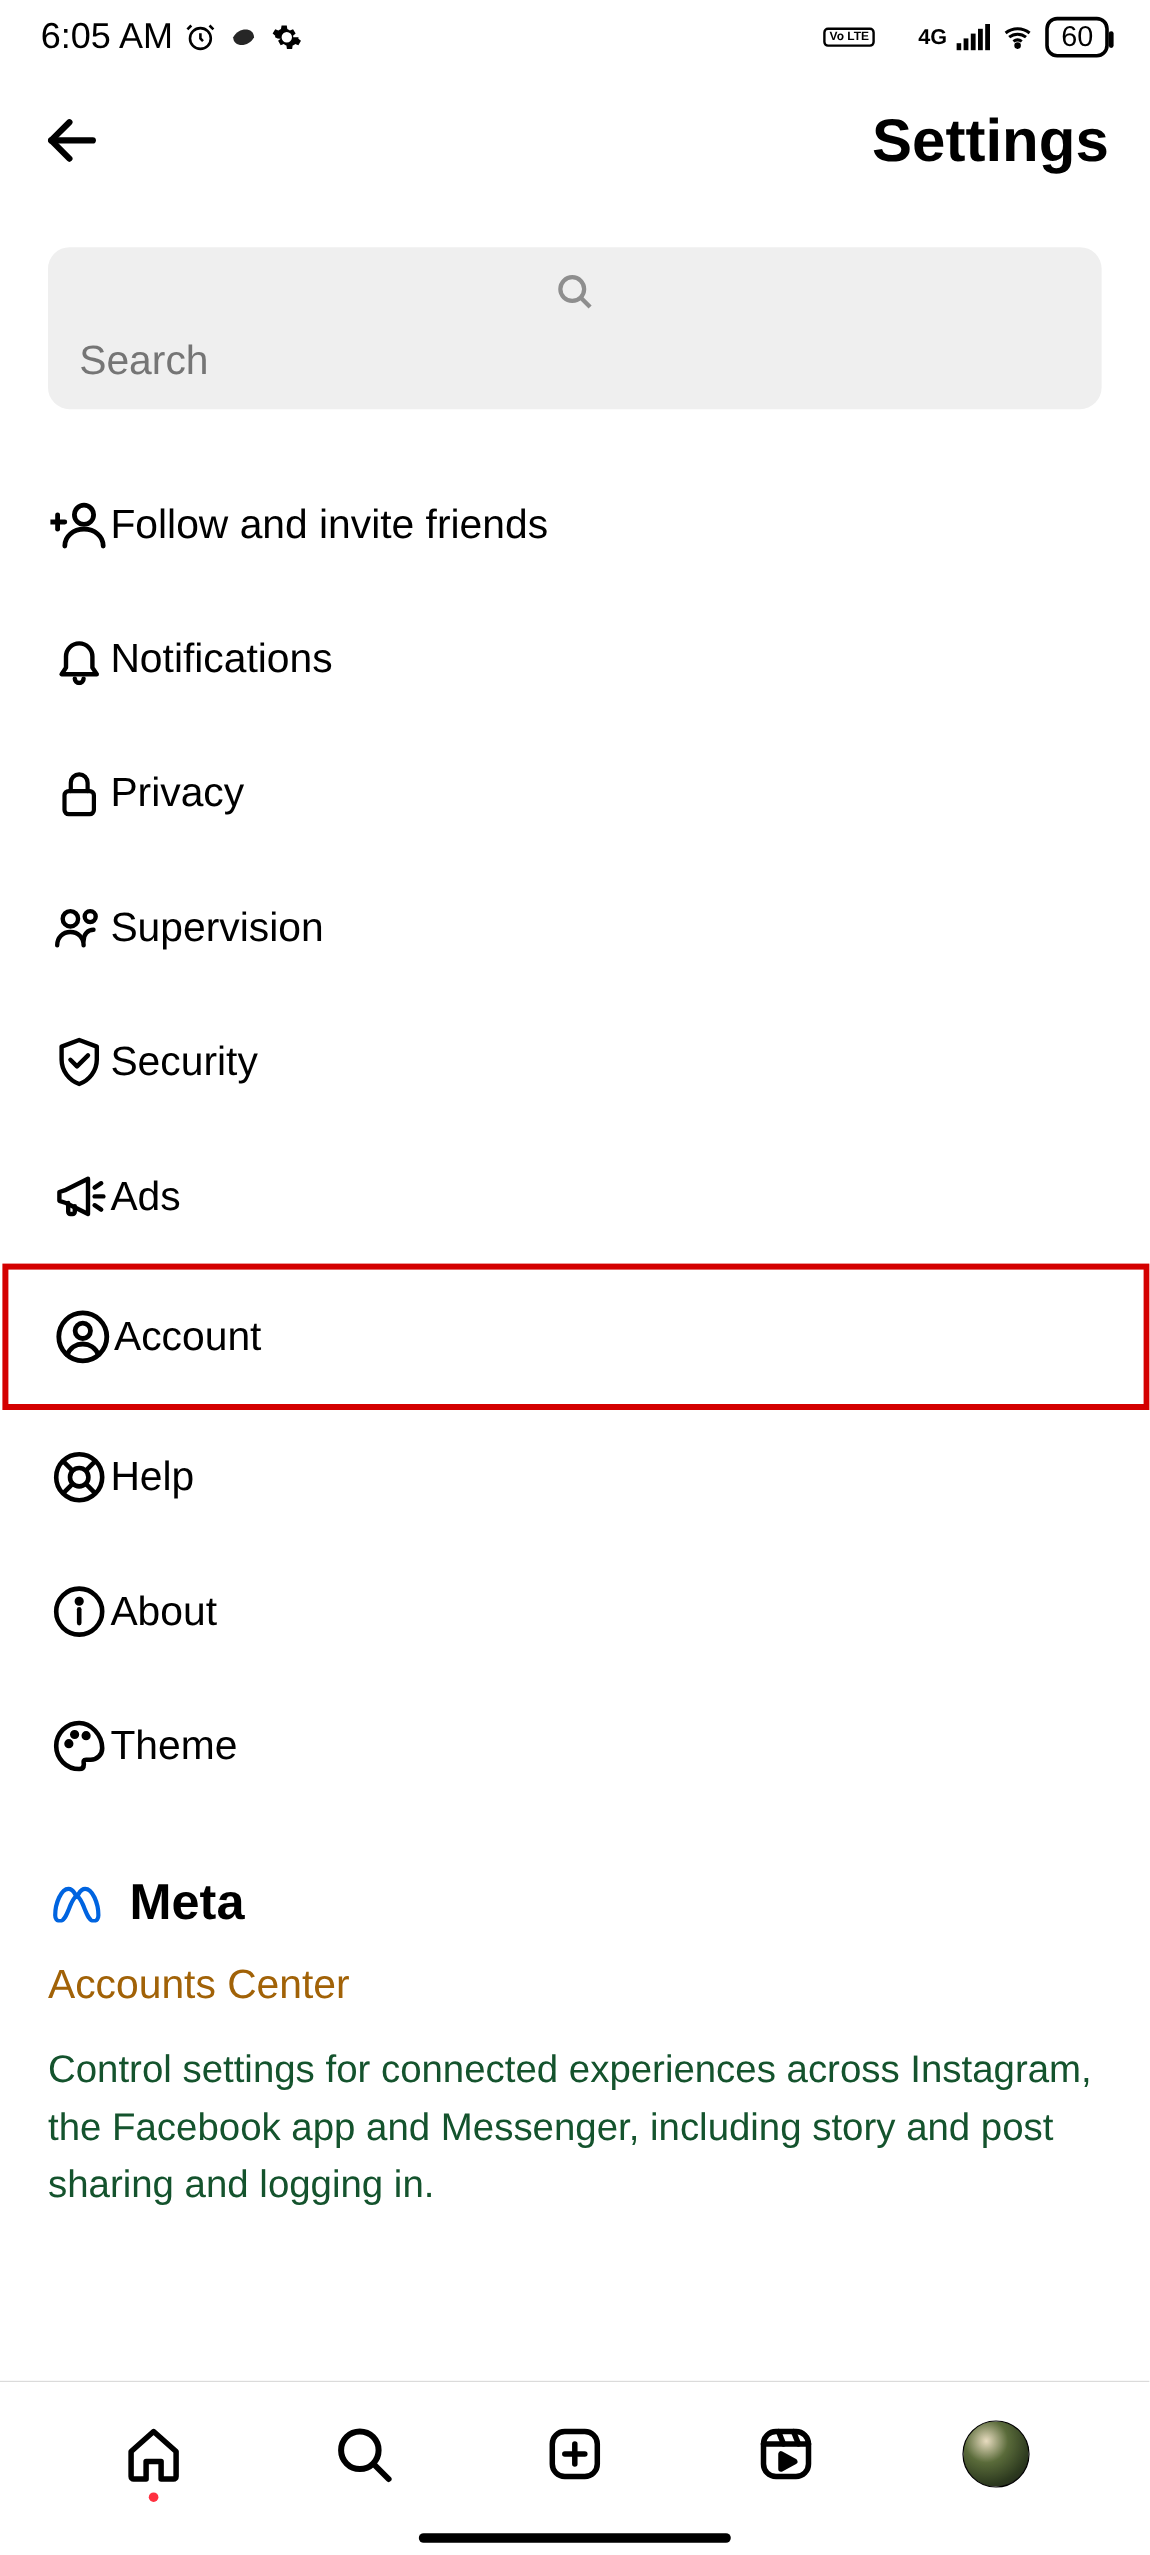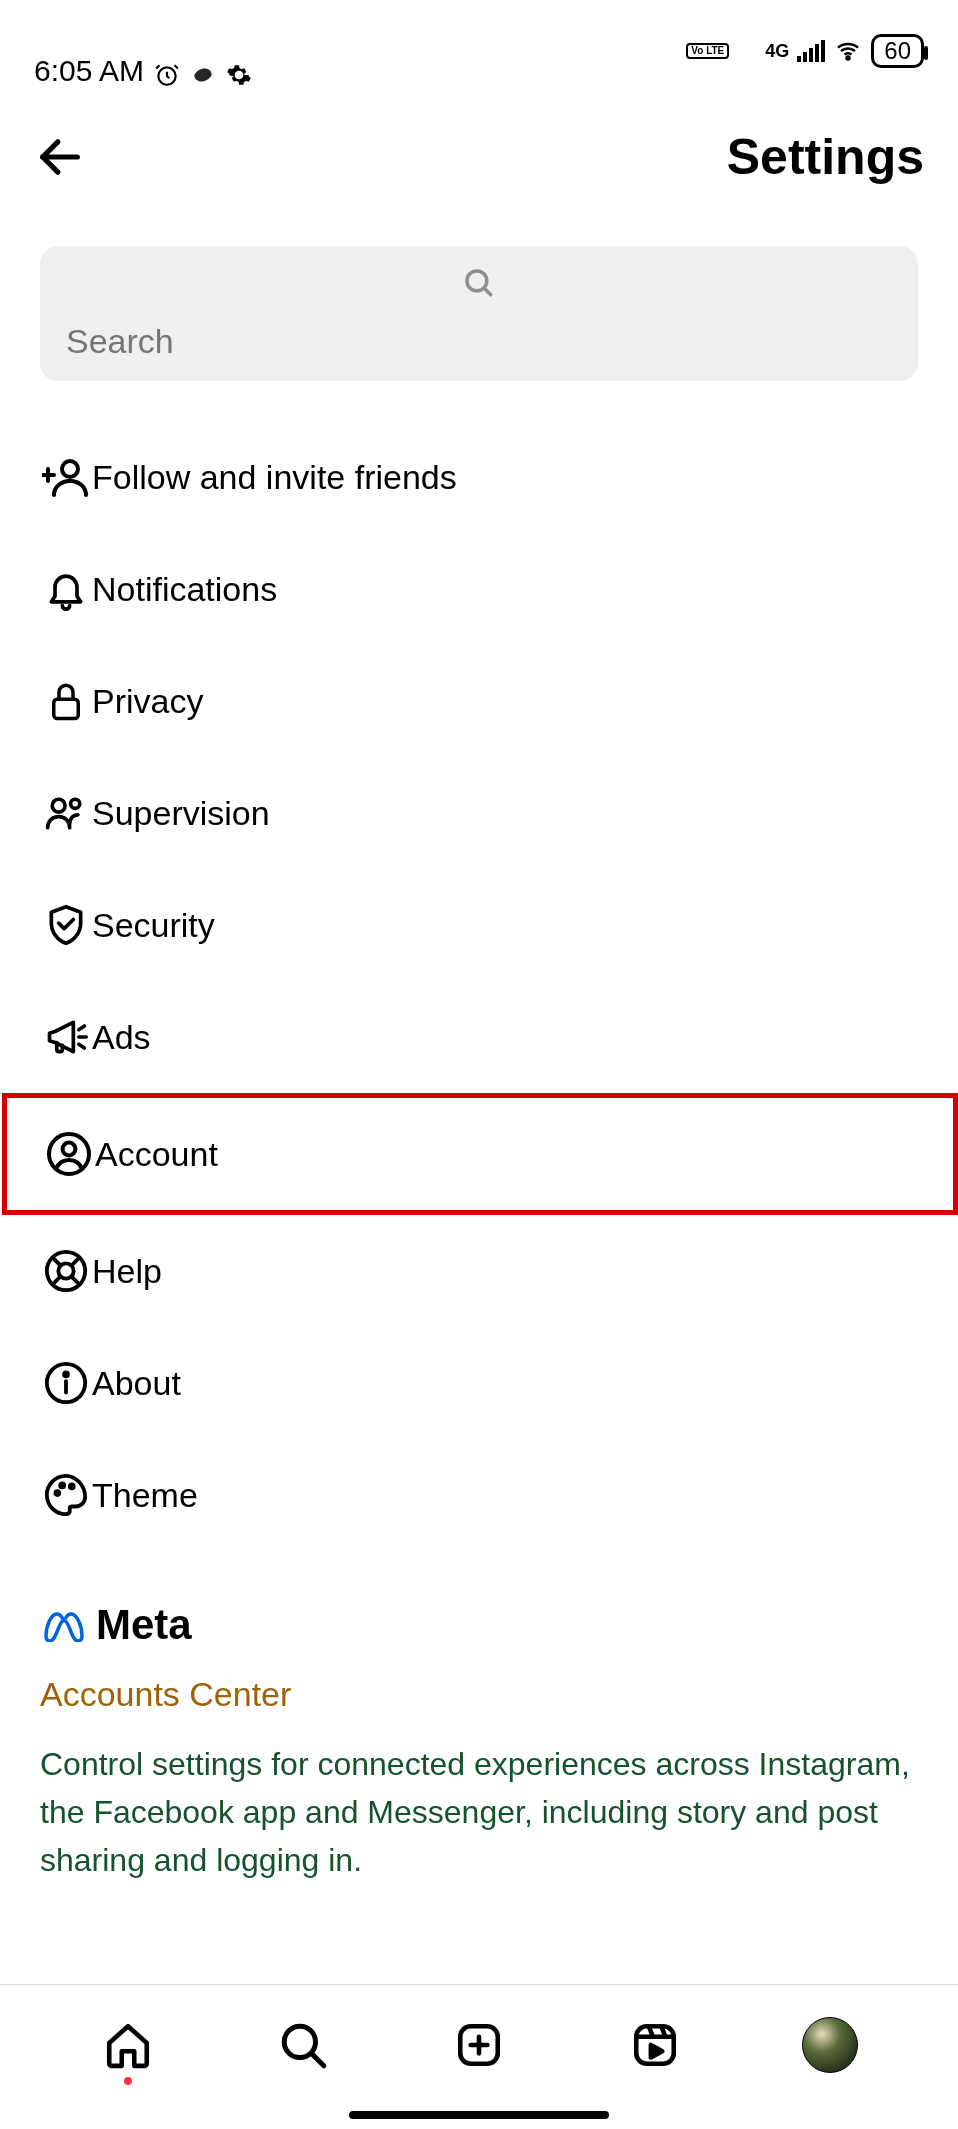--- a/index.html
+++ b/index.html
@@ -1,39 +1,39 @@
 <!DOCTYPE html>
 <html><head>
 <meta charset="utf-8">
 <style>
   * { box-sizing: border-box; margin: 0; padding: 0; }
   html, body { width: 958px; height: 2129px; background: #fff; font-family: -apple-system, Helvetica, Arial, sans-serif; color: #000; }
   .screen { width: 958px; height: 2129px; position: relative; display: flex; flex-direction: column; }
   
   .status-bar { display: flex; justify-content: space-between; align-items: center; padding: 14px 34px 10px 34px; font-size: 30px; font-weight: 500; }
-  .status-left { display: flex; align-items: flex-end; gap: 10px; margin-top: 40px; }
+  .status-left { display: flex; align-items: center; gap: 10px; }
   .status-right { display: flex; align-items: center; gap: 8px; }
   .sb-icon { display:inline-flex; align-items:center; justify-content:center; }
   .battery-box { border:3px solid #000; border-radius:10px; padding:0 10px; font-size:24px; display:inline-flex; align-items:center; height:34px; position:relative; }
   .battery-box::after { content:""; position:absolute; right:-7px; top:9px; width:4px; height:14px; background:#000; border-radius:2px; }
   
   .header { display:flex; align-items:center; gap:50px; padding: 30px 34px 40px 34px; justify-content: space-between; }
   .header-title { font-size: 50px; font-weight: 700; }
   
   .search-wrap { margin: 20px 40px 30px 40px; background:#efefef; border-radius:18px; display:flex; align-items:center; padding: 20px 26px; gap:22px;flex-direction:column; }
   .search-input { border:none; background:transparent; font-size:34px; color:#8e8e8e; outline:none; width:100%; }
   
   .menu { padding: 10px 0; }
   .menu-item { display:flex; align-items:center; padding: 30px 40px; font-size:34px; }
   .menu-icon { width:52px; height:52px; display:flex; align-items:center; justify-content:center; flex-shrink:0; }
   .highlight-box { border:5px solid #d40000; margin-left:2px; margin-right:0; padding-right:0; }
   .highlight-box .menu-item { padding-left:36px;border-radius:14px; }
   
   .meta-section { padding: 40px 40px 60px 40px; }
-  .meta-brand { display:flex; align-items:center; gap:8px; font-size:42px; font-weight:700; margin-bottom: 26px; }
+  .meta-brand { display:flex; align-items:center; gap:20px; font-size:42px; font-weight:700; margin-bottom: 26px; }
   .meta-link { color:#a16207; font-size:34px; font-weight:500; margin-bottom: 26px; display:block; }
   .meta-desc { color:#14532d; font-size:32px; line-height:1.5; }
   
   .divider { border-top:1px solid #dbdbdb; }
   .bottom-nav { display:flex; justify-content:space-around; align-items:center; padding: 30px 40px 20px 40px; }
   .nav-btn { width:60px; height:60px; display:flex; align-items:center; justify-content:center; position:relative; }
   .nav-dot { position:absolute; bottom:-10px; left:50%; transform:translateX(-50%); width:8px; height:8px; background:#ff3040; border-radius:50%; }
   .avatar { width:56px; height:56px; border-radius:50%; background: radial-gradient(circle at 35% 30%, #e8dcc0 0%, #5a6b3a 35%, #2d3a1f 70%, #1a1a1a 100%); border:1px solid #000; }
   .home-indicator { width:260px; height:8px; background:#000; border-radius:4px; margin: 16px auto 10px auto; }
   svg { display:block; }

